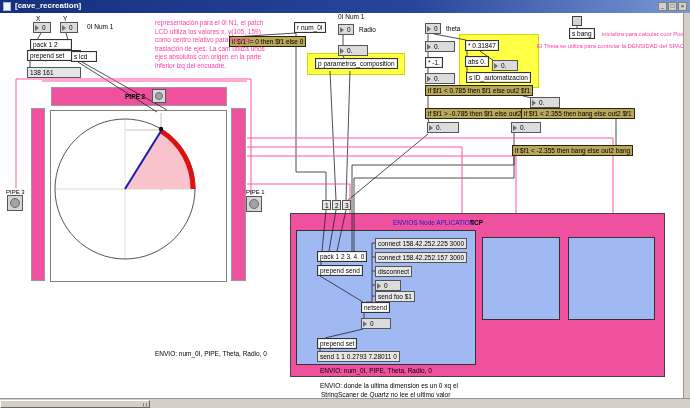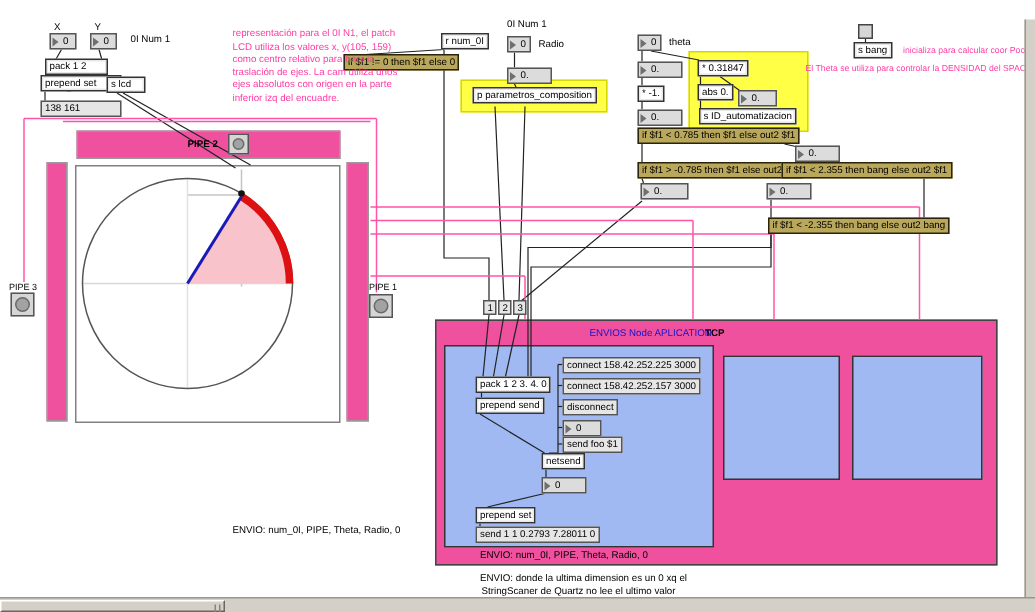--- a/index.html
+++ b/index.html
@@ -46,20 +46,27 @@
     border-top:1px solid #9a968e;z-index:9;}
   #sb-thumb{position:absolute;left:0;top:1px;width:150px;height:8px;background:#d4d0c8;
     border:1px solid;border-color:#fff #6a675f #6a675f #fff;box-sizing:border-box;}
   .grip{position:absolute;top:2px;width:1px;height:5px;background:#8a867e;}
 </style>
 </head>
 <body>
 
 <div id="win">
 
+  <div id="titlebar">
+    <span class="ticon"></span>
+    <span class="ttext">[cave_recreation]</span>
+    <span class="winbtn" style="left:658px;">_</span>
+    <span class="winbtn" style="left:668px;">□</span>
+    <span class="winbtn" style="left:678px;">×</span>
+  </div>
 
   <div class="pink-bar" style="left:51px;top:87px;width:176px;height:19px;"></div>
   <div class="pink-bar" style="left:31px;top:108px;width:14px;height:173px;"></div>
   <div class="pink-bar" style="left:231px;top:108px;width:15px;height:173px;"></div>
 
   <div id="lcd">
     <svg width="175" height="170" viewBox="0 0 175 170">
       <line x1="110" y1="2" x2="110" y2="80" stroke="#c4c4c4" stroke-width="1"></line>
       <line x1="74" y1="19" x2="110" y2="19" stroke="#c4c4c4" stroke-width="1"></line>
       <line x1="4" y1="78" x2="144" y2="78" stroke="#d8d8d8" stroke-width="1"></line>

